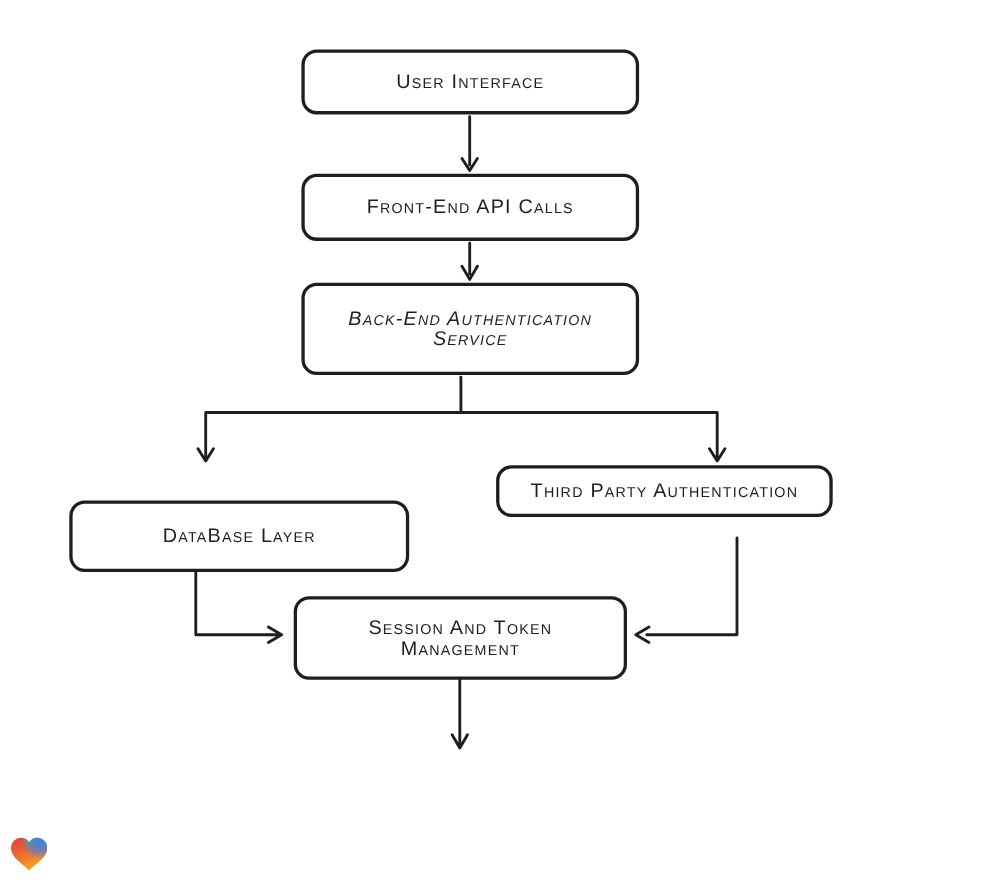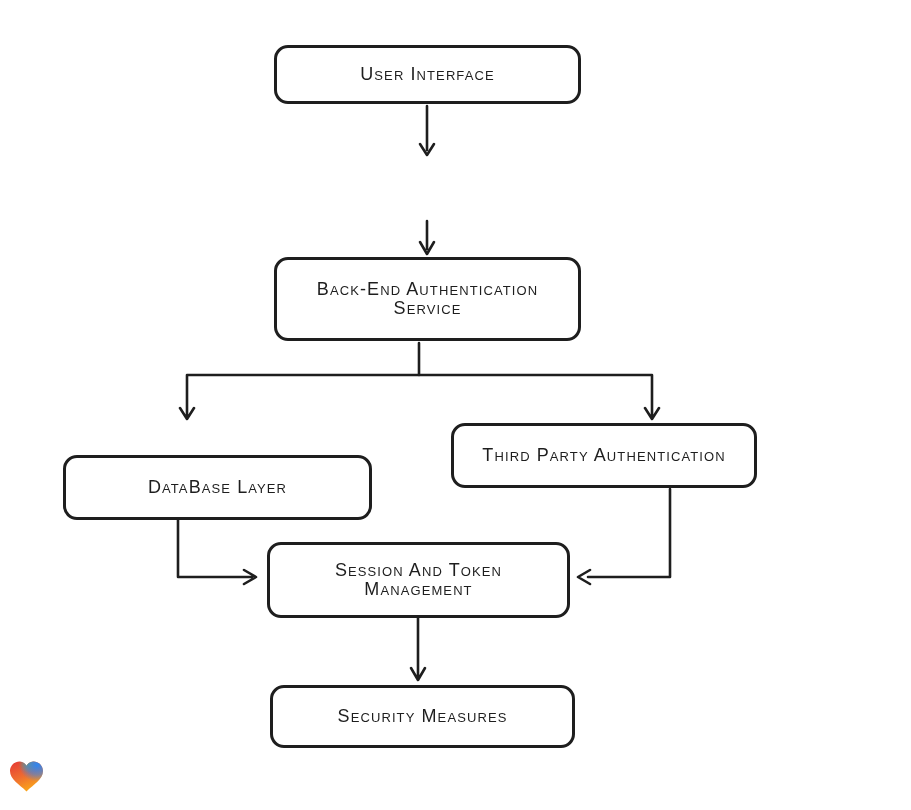--- a/index.html
+++ b/index.html
@@ -16,23 +16,23 @@
     background:var(--node-fill); border:3px solid var(--stroke); border-radius:14px;
     z-index:2; text-align:center;
   }
   .node .label {
     font-size:18px; letter-spacing:1.1px; line-height:19px; color:var(--stroke);
     font-variant: small-caps; font-weight:500;
   }
   
   .n-ui  { left:274px; top:45px;  width:307px; height:59px; }
   .n-fe  { left:274px; top:158px; width:307px; height:61px; }
-  .n-be  { left:274px; top:257px; width:307px; height:84px; }
+  .n-be  { left:274px; top:257px; width:307px; height:84px;font-style:italic; }
   .n-db  { left:63px;  top:423px; width:309px; height:65px;margin-top:32px; }
-  .n-tp  { left:451px; top:423px; width:306px; height:65px;justify-content:center; }
+  .n-tp  { left:451px; top:423px; width:306px; height:47px;justify-content:center; }
   .n-st  { left:267px; top:542px; width:303px; height:76px; }
   .n-sm  { left:270px; top:685px; width:305px; height:63px; }
   .n-be .label { max-width:230px; }
   .n-st .label { max-width:190px; }
   .logo { position:absolute; left:10px; top:761px; width:33px; height:32px; z-index:2; cursor:pointer; }
 </style>
 </head>
 <body>
 
 <div class="stage">
@@ -44,40 +44,40 @@
     <path d="M419 375 H652 V417 M645 408 L652 419 L659 408"></path>
     <path d="M178 489 V577 H252 M244 570 L256 577 L244 584"></path>
     <path d="M670 489 V577 H588 M590 570 L578 577 L590 584"></path>
     <path d="M418 607 V676 M411 668 L418 680 L425 668"></path>
   </svg>
 
   <div class="node n-ui">
     <span class="label">User Interface</span>
   </div>
 
+  <div class="node n-fe">
+    <span class="label">Front-End API Calls</span>
+  </div>
 
   <div class="node n-be">
     <span class="label">Back-End Authentication Service</span>
   </div>
 
   <div class="node n-db">
     <span class="label">DataBase Layer</span>
   </div>
 
   <div class="node n-tp">
     <span class="label">Third Party Authentication</span>
   </div>
 
   <div class="node n-st">
     <span class="label">Session And Token Management</span>
   </div>
 
-  <div class="node n-sm">
-    <span class="label">Security Measures</span>
-  </div>
 
   <svg class="logo" viewBox="0 0 32 30">
     <defs>
       <linearGradient id="heart-base" x1="0" y1="0" x2="0.45" y2="1">
         <stop offset="0" stop-color="#e53935"></stop>
         <stop offset="0.55" stop-color="#ef6c30"></stop>
         <stop offset="1" stop-color="#f9a31b"></stop>
       </linearGradient>
       <radialGradient id="heart-green" cx="0.56" cy="0.08" r="0.3">
         <stop offset="0" stop-opacity="0.85" stop-color="#7cb342"></stop>

